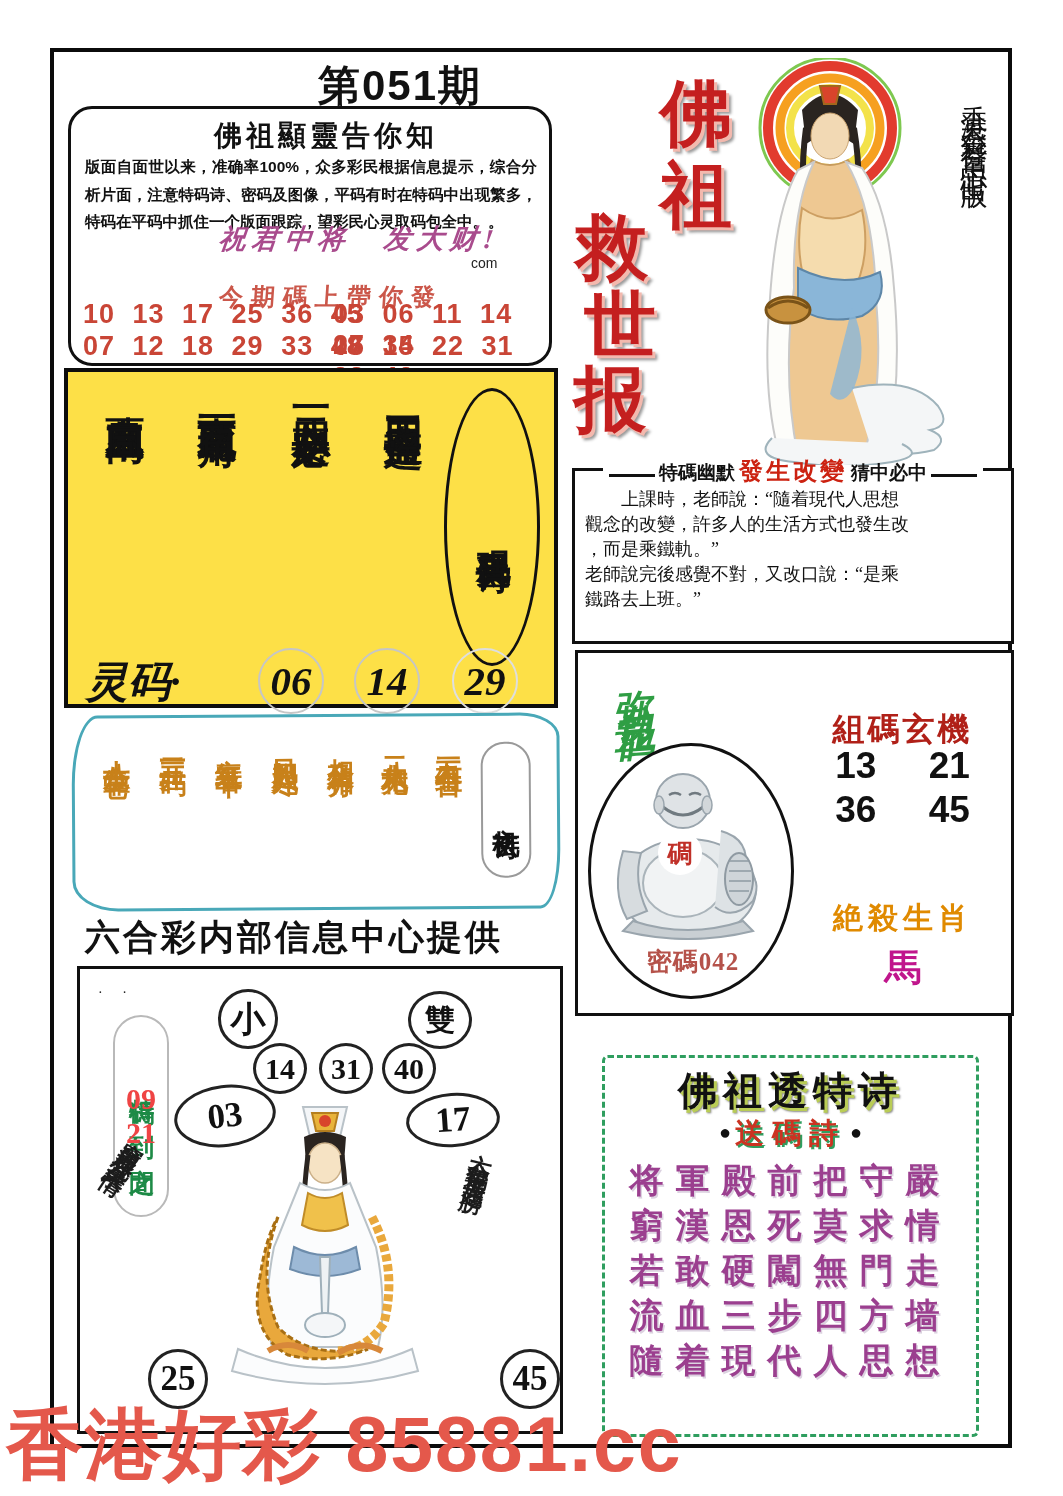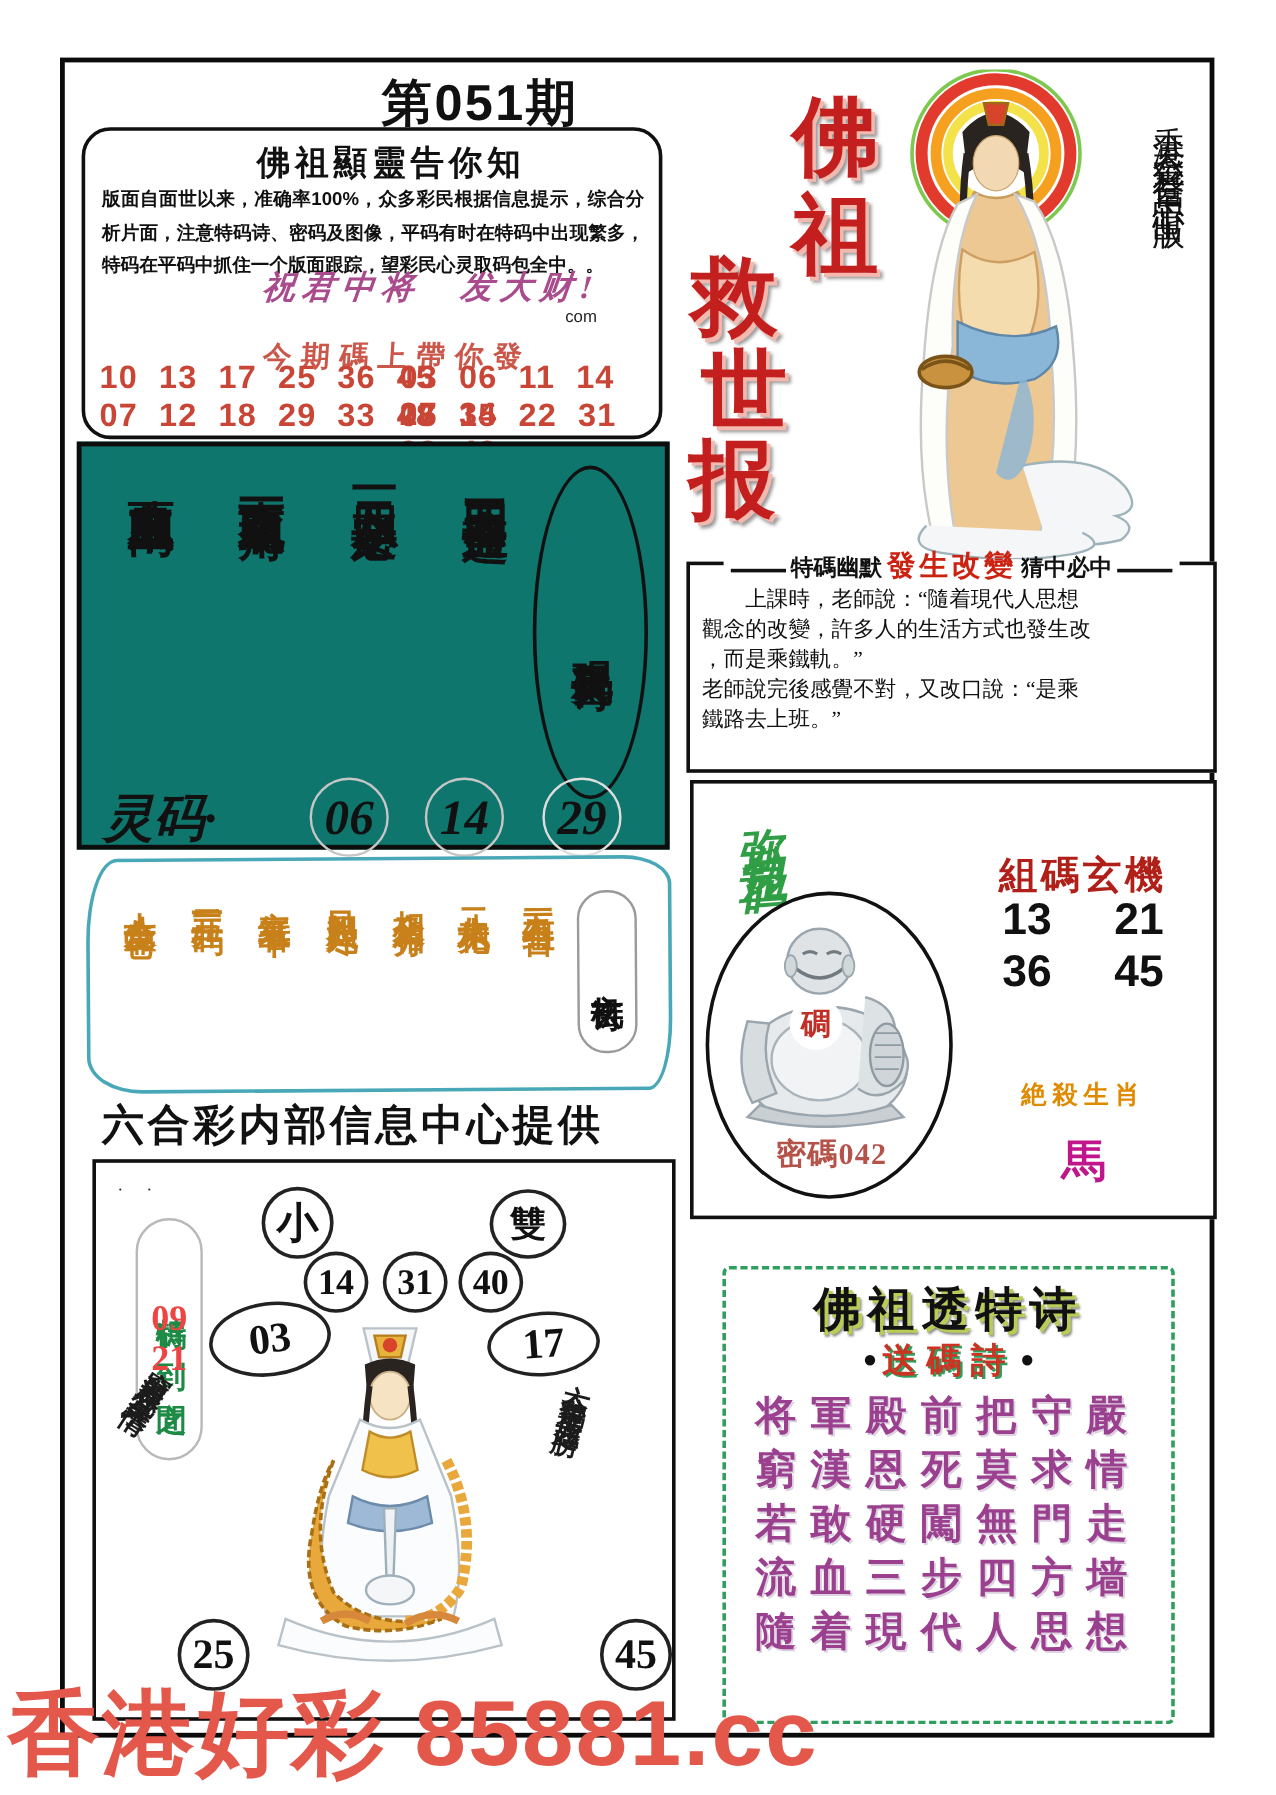--- a/index.html
+++ b/index.html
@@ -13,21 +13,21 @@
   #topbox .ttl{left:0;right:0;top:8px;text-align:center;font-size:28px;font-weight:bold;letter-spacing:4px;padding-left:32px;}
   #topbox .body{left:14px;top:44px;width:452px;font-size:15.5px;font-weight:600;line-height:1.78;text-align:justify;font-family:"Liberation Sans",sans-serif;}
   #topbox .wish{left:148px;top:112px;font-size:27px;font-weight:bold;font-style:italic;color:#a94b8d;letter-spacing:6px;transform:skewX(-6deg);}
   #topbox .note{left:400px;top:146px;font-size:14px;color:#222;font-family:"Liberation Sans",sans-serif;}
   #topbox .slogan{left:148px;top:172px;font-size:24px;font-weight:bold;color:#c23a2b;letter-spacing:8px;transform:skewX(-4deg);opacity:.85;}
   .numrow{font-size:27px;font-weight:bold;color:#c94536;font-family:"Liberation Sans",sans-serif;word-spacing:9px;letter-spacing:1px;}
   
   .mast{font-size:72px;font-weight:bold;color:#c41f1f;text-shadow:3px 3px 0 #f3b9ae,5px 5px 3px #999;line-height:1;}
   #publisher{left:956px;top:84px;height:350px;writing-mode:vertical-rl;font-size:27px;letter-spacing:7px;font-weight:500;}
   
-  #lingbox{left:64px;top:368px;width:486px;height:332px;border:4px solid #0d0d0d;background:#0f766e;}
+  #lingbox{left:64px;top:368px;width:486px;height:332px;border:4px solid #0d0d0d;background:#fde047;}
   .vcol{writing-mode:vertical-rl;font-weight:bold;}
   #lingbox .c{top:14px;height:280px;font-size:39px;letter-spacing:2px;}
   #lingoval{left:376px;top:16px;width:90px;height:272px;border:3px solid #111;border-radius:50%;display:flex;align-items:center;justify-content:center;}
   #lingoval span{writing-mode:vertical-rl;font-size:35px;font-weight:bold;letter-spacing:2px;}
   #lingbox .lbl{left:18px;top:282px;font-size:42px;font-weight:bold;font-style:italic;}
   .codec{top:276px;width:62px;height:62px;border:2px solid #c6c6c6;border-radius:50%;display:flex;align-items:center;justify-content:center;font-size:41px;font-weight:bold;font-style:italic;text-align:right;}
   
   #humor{left:572px;top:468px;width:436px;height:170px;border:3px solid #101010;background:#fff;}
   #humor .hdr{left:0;right:0;top:-16px;text-align:center;}
   #humor .hdr .bg{background:#fff;padding:0 6px;margin-top:30px;}
@@ -36,21 +36,21 @@
   .h-dash{display:inline-block;width:46px;border-top:3px solid #111;vertical-align:middle;}
   #humor .txt{left:10px;top:16px;width:416px;font-size:18px;line-height:25px;font-weight:500;}
   
   #bbox{left:575px;top:650px;width:433px;height:360px;border:3px solid #101010;background:#fff;}
   #bbox .script{left:26px;top:8px;font-size:38px;font-weight:bold;color:#2f9e44;letter-spacing:13px;transform:rotate(-4deg);font-style:italic;}
   #bbox .ellipse{left:10px;top:90px;width:200px;height:250px;border:3px solid #111;border-radius:50%;background:#fff;}
   #bbox .belly{left:80px;top:178px;width:44px;height:44px;background:#fff;border-radius:50%;display:flex;align-items:center;justify-content:center;font-size:25px;font-weight:bold;color:#c03028;}
   #bbox .code{left:40px;top:292px;width:150px;text-align:center;font-size:25px;font-weight:bold;color:#b5524a;letter-spacing:1px;}
   #bbox .gt{left:222px;top:55px;width:205px;text-align:center;font-size:32px;font-weight:bold;color:#b02018;letter-spacing:3px;}
   .grow{left:232px;width:185px;text-align:center;font-size:37px;font-weight:bold;font-family:"Liberation Sans",sans-serif;word-spacing:42px;}
-  #bbox .kill{left:220px;top:245px;width:210px;text-align:center;font-size:21px;font-weight:bold;color:#e08a00;letter-spacing:5px;}
+  #bbox .kill{left:220px;top:245px;width:210px;text-align:center;font-size:30px;font-weight:bold;color:#e08a00;letter-spacing:5px;}
   #bbox .zod{left:220px;top:290px;width:210px;text-align:center;font-size:37px;font-weight:bold;color:#c0168c;}
   
   #mystic{left:72px;top:714px;width:482px;height:190px;border:3px solid #49a8b8;border-radius:26px 40px 20px 46px/70px 24px 60px 30px;transform:rotate(-.4deg);background:#fff;}
   #mystic .c{top:20px;height:152px;font-size:27px;color:#c8811a;letter-spacing:3px;}
   #mpill{left:406px;top:26px;width:46px;height:132px;border:2px solid #9a9a9a;border-radius:24px;display:flex;align-items:center;justify-content:center;}
   #mpill span{writing-mode:vertical-rl;font-size:27px;font-weight:bold;letter-spacing:2px;}
   #provider{left:85px;top:914px;width:450px;font-size:35px;font-weight:bold;letter-spacing:3px;}
   
   #blbox{left:77px;top:966px;width:480px;height:462px;border:3px solid #101010;background:#fff;}
   #blbox .dots{left:18px;top:16px;font-size:14px;color:#222;letter-spacing:8px;}

